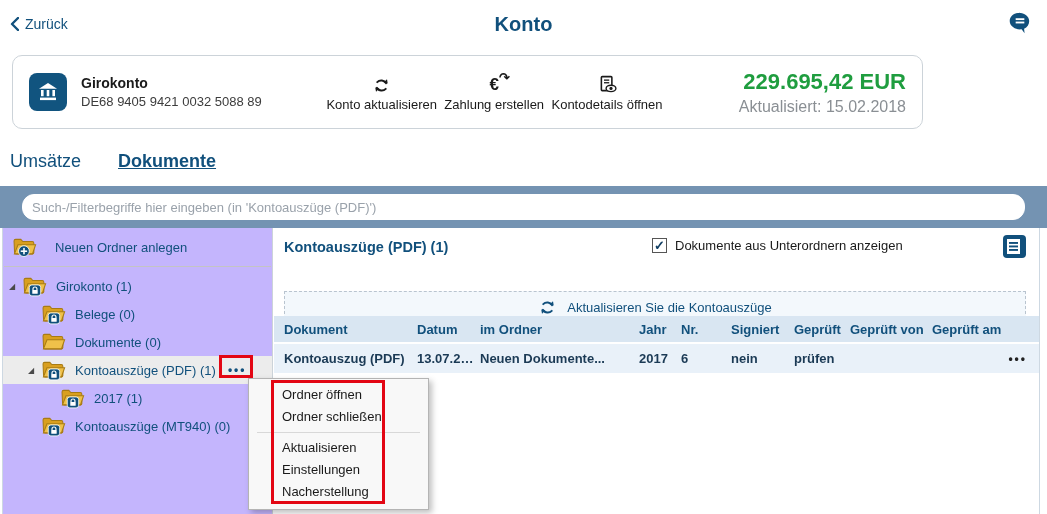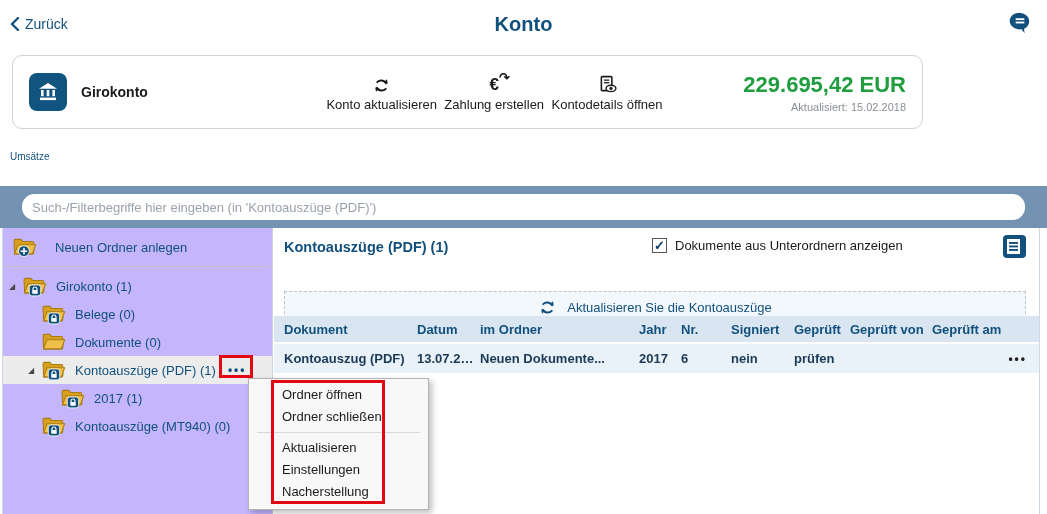--- a/index.html
+++ b/index.html
@@ -26,24 +26,24 @@
   .acct-name { font-size:14px; font-weight:bold; color:#1a1a1a; }
   .acct-iban { font-size:13px; color:#3c3c3c; margin-top:3px; }
   .acct-actions { flex:1; display:flex; justify-content:space-evenly; align-items:center; }
   .action { display:flex; flex-direction:column; align-items:center; gap:2px;
     font-size:13px; color:#1a1a1a; cursor:pointer; }
   .action .ic { height:22px; display:flex; align-items:flex-end; color:#1a1a1a; }
   .euro-ic { position:relative; font-weight:bold; font-size:17px; line-height:20px; }
   .euro-arrow { position:absolute; top:-7px; right:-11px; font-size:13px; font-weight:bold; }
   .balance { width:236px; text-align:right; }
   .balance-amount { color:#1f9d3f; font-size:22px; font-weight:bold; white-space:nowrap; }
-  .balance-updated { color:#8a8f94; font-size:11px; margin-top:3px; }
-
-  
-  .tabs { position:absolute; left:10px; top:151px; display:flex; gap:37px; font-size:10px;flex-direction:column; }
+  .balance-updated { color:#8a8f94; font-size:16px; margin-top:3px; }
+
+  
+  .tabs { position:absolute; left:10px; top:151px; display:flex; gap:37px; font-size:18px; }
   .tab { color:#11507c; cursor:pointer; }
   .tab.active { font-weight:bold; text-decoration:underline; }
 
   
   .search-band { position:absolute; left:0; top:186px; width:1047px; height:42px; background:#7493b2; }
   .search-input { position:absolute; left:22px; top:8px; width:1003px; height:26px;
     border:1px solid #fff; border-radius:12px; font-size:13px; color:#333; padding:0 9px;
     font-family:"Liberation Sans", sans-serif; outline:none; }
   .search-input::placeholder { color:#9aa2ab; }
 
@@ -152,20 +152,21 @@
     <svg width="24" height="24" viewBox="0 0 24 24" fill="#fff">
       <path d="M12 3 L21 8.7 H3 Z"></path>
       <rect x="5" y="10" width="2.6" height="6.2"></rect>
       <rect x="10.7" y="10" width="2.6" height="6.2"></rect>
       <rect x="16.4" y="10" width="2.6" height="6.2"></rect>
       <rect x="4" y="17.6" width="16" height="2.5"></rect>
     </svg>
   </div>
   <div class="acct-names">
     <div class="acct-name">Girokonto</div>
+    <div class="acct-iban">DE68 9405 9421 0032 5088 89</div>
   </div>
   <div class="acct-actions">
     <div class="action">
       <span class="ic">
           <svg class="refresh-svg" viewBox="0 0 24 24">
             <use href="#def-refresh"></use>
           </svg>
         </span>
       <span>Konto aktualisieren</span>
     </div>

